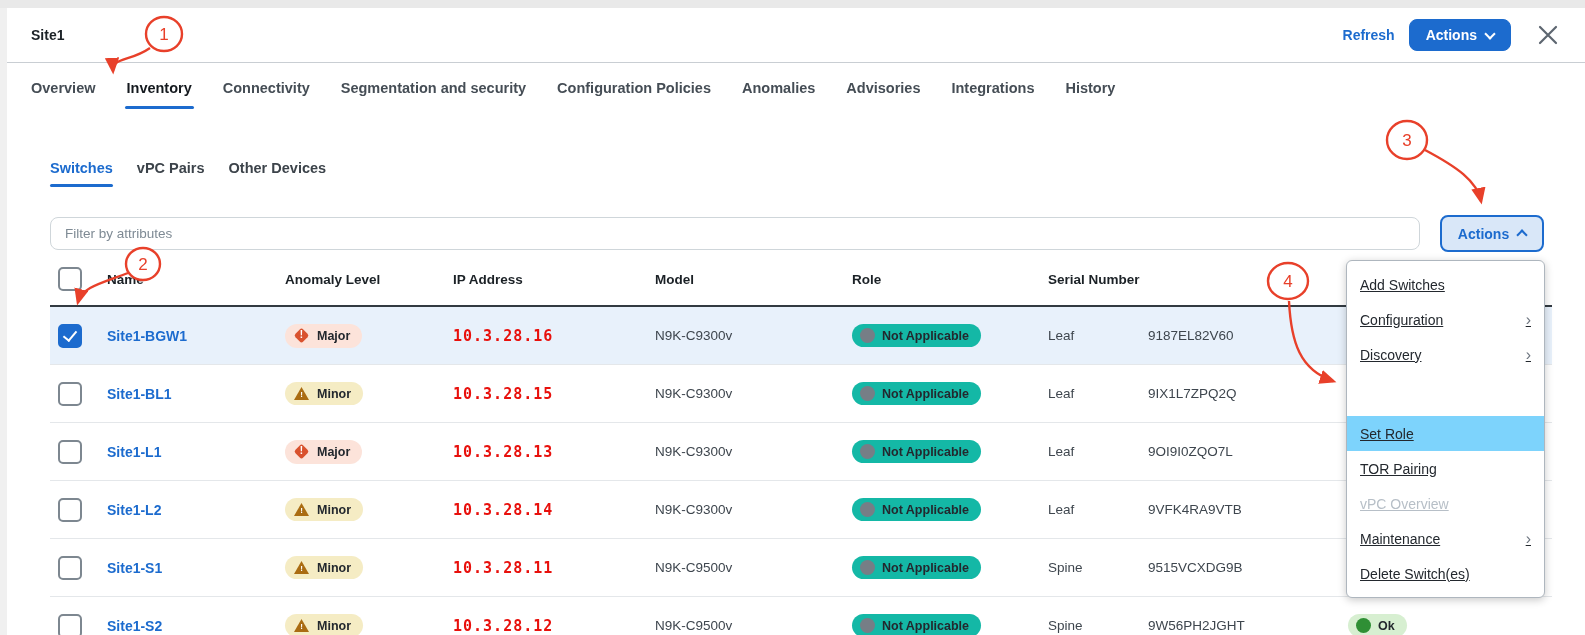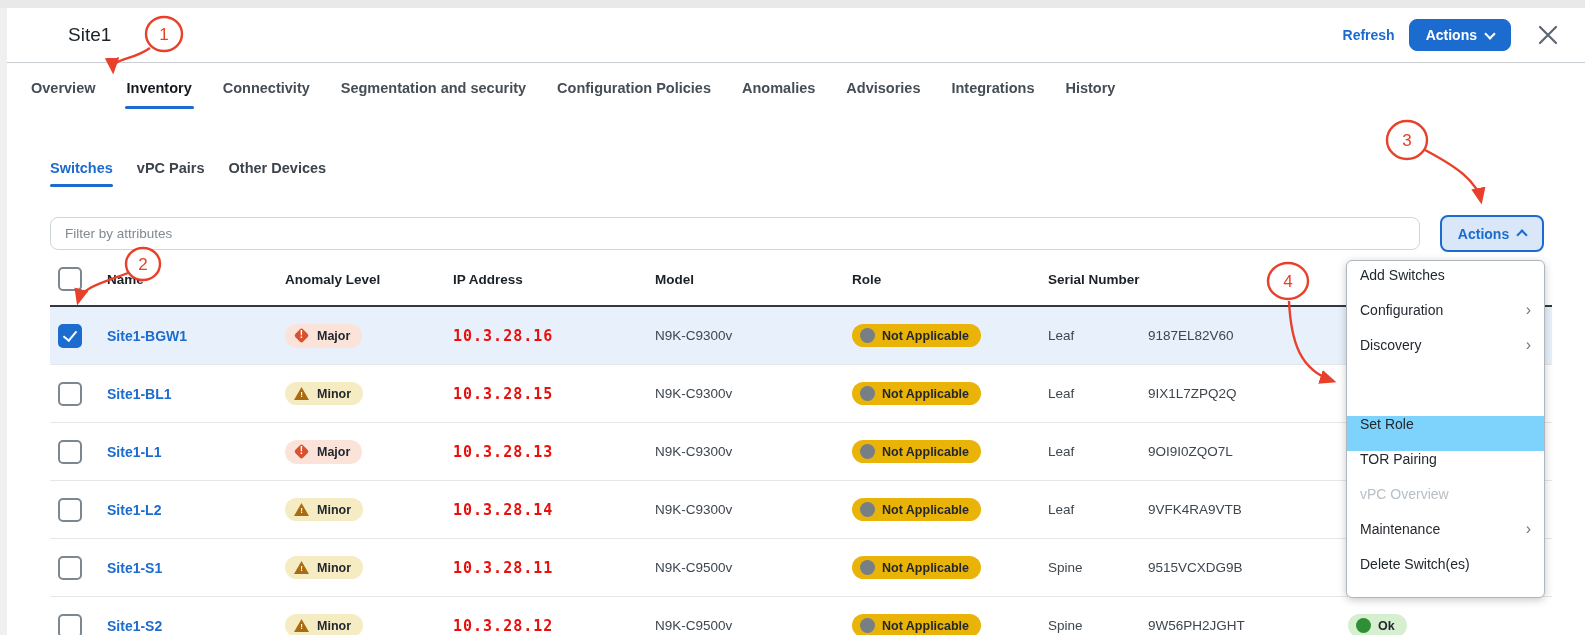--- a/index.html
+++ b/index.html
@@ -5,21 +5,21 @@
   * { margin:0; padding:0; box-sizing:border-box; }
   body { background:#fff; font-family:"Liberation Sans", sans-serif; }
   #app { position:relative; width:1585px; height:635px; background:#fff; overflow:hidden;
          font-family:"Liberation Sans", sans-serif; color:#23282e; }
   .top-strip  { position:absolute; left:0; top:0; width:1585px; height:8px; background:#e9e9e9; }
   .left-strip { position:absolute; left:0; top:8px; width:7px; height:627px; background:#f0f0f0; }
 
   
   .hdr { position:absolute; left:7px; right:0; top:8px; height:55px; display:flex; align-items:center;
          padding:0 24px; border-bottom:1px solid #c9ced3; background:#fff; }
-  .hdr-title { font-size:19px; font-weight:400; color:#1b2126;margin-left:37px; }
+  .hdr-title { font-size:14px; font-weight:700; color:#1b2126; }
   .hdr-right { margin-left:auto; display:flex; align-items:center; gap:14px; }
   .link { color:#1c6bce; font-size:14px; font-weight:700; cursor:pointer; }
   .btn { border-radius:8px; font-size:14px; font-weight:700; display:inline-flex; align-items:center; cursor:pointer; }
   .btn-outline { border:1.5px solid #1c6bce; color:#1c6bce; background:#fff; padding:7px 16px; }
   .btn-primary { background:#1c6bce; color:#fff; border:1.5px solid #1c6bce; padding:7px 16px; }
   .chev { width:8px; height:8px; border:solid currentColor; border-width:0 2px 2px 0; display:inline-block; }
   .chev.down { transform:rotate(45deg); margin:-3px 0 0 9px; }
   .chev.up   { transform:rotate(-135deg); margin:3px 0 0 9px; }
   .close-x { margin-left:10px; cursor:pointer; display:flex; }
 
@@ -62,42 +62,42 @@
   .cbx { width:24px; height:24px; border:2px solid #7d8790; border-radius:5px; background:#fff; margin-left:8px;
          cursor:pointer; display:flex; align-items:center; justify-content:center; }
   .cbx.checked { background:#1c6bce; border-color:#1c6bce; }
   .cbx.checked::after { content:""; width:6px; height:11px; border:solid #fff; border-width:0 2.5px 2.5px 0;
                         transform:rotate(40deg); margin-top:-3px; }
 
   .pill { display:inline-flex; align-items:center; border-radius:12px; padding:4px 12px 4px 8px;
           font-size:12.5px; font-weight:700; color:#23282e; white-space:nowrap; }
   .pill.major { background:#fce3da; }
   .pill.minor { background:#f5ecc4; }
-  .pill.na    { background:#eab308;align-items:flex-end; }
+  .pill.na    { background:#14b8a6;align-items:flex-end; }
   .pill.ok    { background:#d7efd1; }
   .dot { width:15px; height:15px; border-radius:50%; margin-right:7px; flex:0 0 auto; }
   .dot.na { background:#767e86; }
   .dot.ok { background:#2f8f35; }
 
   .icon-major { position:relative; display:inline-block; width:17px; height:16px; margin-right:7px; flex:0 0 auto; }
   .icon-major::before { content:""; position:absolute; left:3px; top:2.5px; width:11px; height:11px;
                         background:#d9522e; border-radius:2.5px; transform:rotate(45deg); }
   .icon-major::after { content:"!"; position:absolute; left:0; right:0; top:1.5px; text-align:center;
                        color:#fff; font-weight:700; font-size:10px; }
   .icon-minor { position:relative; display:inline-block; width:17px; height:15px; margin-right:7px; flex:0 0 auto; }
   .icon-minor::before { content:""; position:absolute; left:1px; top:1px; width:15px; height:13px;
                         background:#aa6c12; clip-path:polygon(50% 0,100% 100%,0 100%); }
   .icon-minor::after { content:"!"; position:absolute; left:0; right:0; top:4px; text-align:center;
                        color:#fff; font-weight:700; font-size:8px; }
 
   
   .menu { position:absolute; left:1346px; top:260px; width:199px; background:#fff; border:1px solid #aeb6be;
           border-radius:6px; box-shadow:0 2px 8px rgba(0,0,0,.22); padding:6px 0; z-index:30; }
-  .menu-item { height:35px; display:flex; padding:0 13px; font-size:14px; color:#23282e;
-               cursor:pointer; }
+  .menu-item { height:35px; display:flex; align-items:center; padding:0 13px; font-size:14px; color:#23282e;
+               cursor:pointer;text-decoration:underline; }
   .menu-item.highlighted { background:#7dd3fc;margin-top:44px; }
   .menu-item.disabled { color:#b7bfc7; cursor:default; }
   .menu-item .sub { margin-left:auto; color:#6f7781; font-size:16px; line-height:1; }
 
   
   .overlay { position:absolute; left:0; top:0; width:1585px; height:635px; z-index:40; pointer-events:none; }
   .callout-num { font-family:"Liberation Sans", sans-serif; font-size:17px; fill:#e8402a; }
 </style>
 </head>
 <body>

